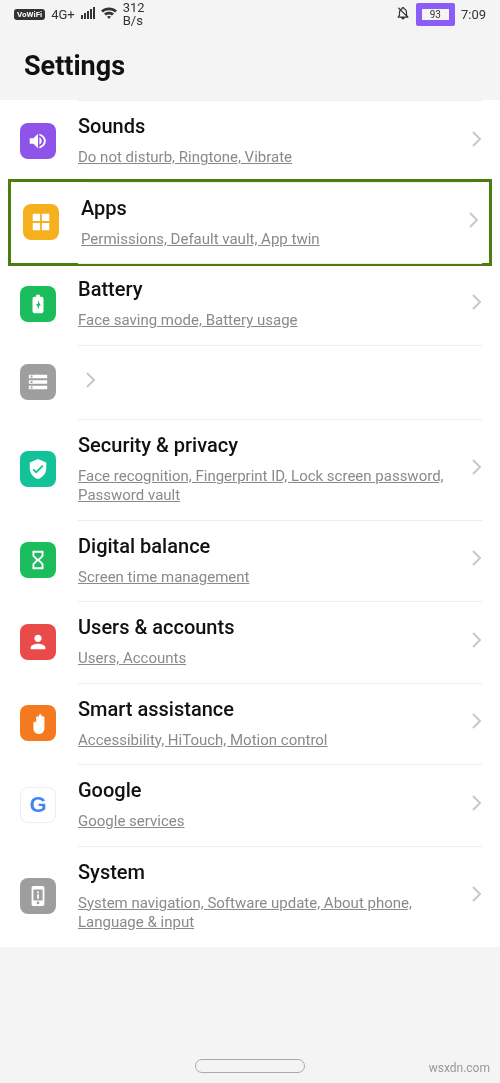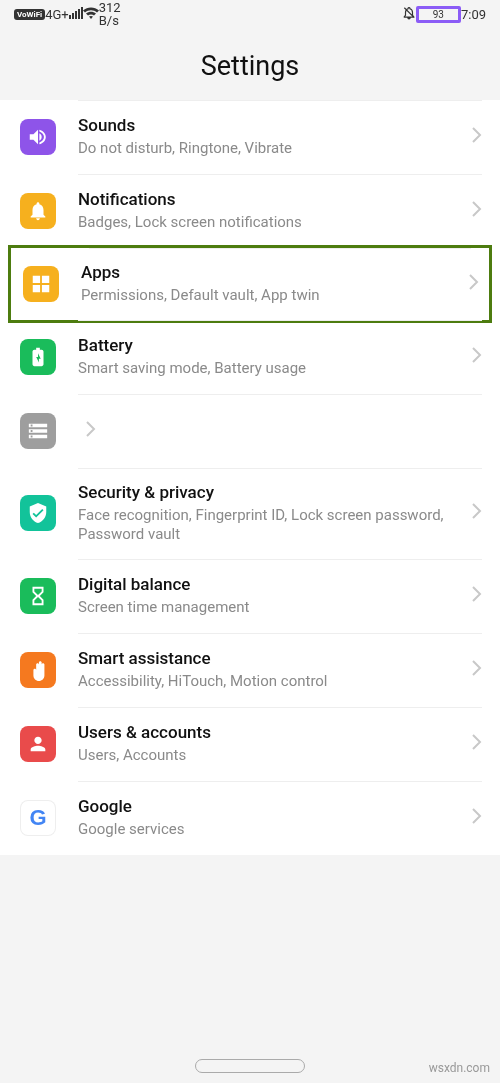--- a/index.html
+++ b/index.html
@@ -13,34 +13,34 @@
     }
     .status-bar {
       height: 28px;
       display: flex;
       justify-content: space-between;
       align-items: center;
       padding: 0 14px;
       font-size: 13px;
       color: #333;
     }
-    .status-left, .status-right { display: flex; align-items: center; }
+    .status-left, .status-right { display: flex; align-items: center; gap: 6px; }
     .status-left .speed { font-size: 13px; line-height: 1; }
     .vowifi {
       background: #333; color: #fff; font-size: 8px; font-weight: bold;
       padding: 1px 3px; border-radius: 3px;
     }
     .battery-box {
-      border: 3px solid #8b5cf6; border-radius: 2px; padding: 0 14px;
+      border: 6px solid #8b5cf6; border-radius: 2px; padding: 0 8px;
       font-size: 10px; position: relative;
     }
     .header {
       padding: 22px 24px 18px 24px;
     }
-    .header h1 { font-size: 27px; font-weight: 400; color: #111; text-align: center; }
+    .header h1 { font-size: 27px; font-weight: 700; color: #111; }
     .list {
       background: #fff;
       margin-left: 0;
     }
     .row {
       display: flex;
       align-items: center;
       padding: 14px 18px 14px 20px;
       position: relative;
       min-height: 74px;
@@ -55,22 +55,22 @@
     }
     .icon {
       width: 36px; height: 36px;
       border-radius: 8px;
       flex-shrink: 0;
       display: flex; align-items: center; justify-content: center;
       margin-right: 22px;
     }
     .icon svg { width: 22px; height: 22px; fill: #fff; }
     .text { flex: 1; }
-    .title { font-size: 17px; color: #111; font-weight: 500; }
-    .sub { font-size: 15px; color: #8a8a8a; margin-top: 4px; line-height: 1.3; }
+    .title { font-size: 20px; color: #111; font-weight: 500; }
+    .sub { font-size: 15px; color: #8a8a8a; margin-top: 10px; line-height: 1.3; text-decoration: underline; }
     .chevron { color: #c8c8c8; margin-left: 8px; flex-shrink: 0; }
     .highlight {
       border: 3px solid #4d7c0f;
       margin: -3px 8px -3px 8px;
       padding-left: 12px; padding-right: 10px;
     }
     .nav-bar {
       position: absolute; bottom: 10px; left: 0; right: 0;
       display:flex; justify-content:center;
     }
@@ -138,34 +138,20 @@
         </svg>
       </div>
       <div class="text">
         <div class="title">Sounds</div>
         <div class="sub">Do not disturb, Ringtone, Vibrate</div>
       </div>
       <div class="chevron"><svg width="10" height="16" viewBox="0 0 10 16">
           <path d="M1 1l7 7-7 7" fill="none" stroke="#c8c8c8" stroke-width="2"></path>
         </svg></div>
     </div>
-    <div class="row">
-      <div class="icon c-gold">
-        <svg viewBox="0 0 24 24">
-          <path d="M12 22c1.1 0 2-.9 2-2h-4c0 1.1.9 2 2 2zm6-6V11c0-3.1-1.6-5.6-4.5-6.3V4c0-.8-.7-1.5-1.5-1.5S10.5 3.2 10.5 4v.7C7.6 5.4 6 7.9 6 11v5l-2 2v1h16v-1l-2-2z"></path>
-        </svg>
-      </div>
-      <div class="text">
-        <div class="title">Notifications</div>
-        <div class="sub">Badges, Lock screen notifications</div>
-      </div>
-      <div class="chevron"><svg width="10" height="16" viewBox="0 0 10 16">
-          <path d="M1 1l7 7-7 7" fill="none" stroke="#c8c8c8" stroke-width="2"></path>
-        </svg></div>
-    </div>
     <div class="row highlight">
       <div class="icon c-gold">
         <svg viewBox="0 0 24 24">
           <path d="M3 3h8v8H3zM13 3h8v8h-8zM3 13h8v8H3zM13 13h8v8h-8z"></path>
         </svg>
       </div>
       <div class="text">
         <div class="title">Apps</div>
         <div class="sub">Permissions, Default vault, App twin</div>
       </div>
@@ -174,21 +160,21 @@
         </svg></div>
     </div>
     <div class="row">
       <div class="icon c-green">
         <svg viewBox="0 0 24 24">
           <path d="M16 4h-2V2h-4v2H8c-1 0-2 1-2 2v14c0 1 1 2 2 2h8c1 0 2-1 2-2V6c0-1-1-2-2-2zm-3 14l-3-6h2V8l3 6h-2v4z"></path>
         </svg>
       </div>
       <div class="text">
         <div class="title">Battery</div>
-        <div class="sub">Smart saving mode, Battery usage</div>
+        <div class="sub">Face saving mode, Battery usage</div>
       </div>
       <div class="chevron"><svg width="10" height="16" viewBox="0 0 10 16">
           <path d="M1 1l7 7-7 7" fill="none" stroke="#c8c8c8" stroke-width="2"></path>
         </svg></div>
     </div>
     <div class="row">
       <div class="icon c-grey">
         <svg viewBox="0 0 24 24">
           <path d="M2 20h20v-4H2v4zm2-3h2v2H4v-2zM2 4v4h20V4H2zm4 3H4V5h2v2zm-4 7h20v-4H2v4zm2-3h2v2H4v-2z"></path>
         </svg>
@@ -219,54 +205,68 @@
       </div>
       <div class="text">
         <div class="title">Digital balance</div>
         <div class="sub">Screen time management</div>
       </div>
       <div class="chevron"><svg width="10" height="16" viewBox="0 0 10 16">
           <path d="M1 1l7 7-7 7" fill="none" stroke="#c8c8c8" stroke-width="2"></path>
         </svg></div>
     </div>
     <div class="row">
+      <div class="icon c-red">
+        <svg viewBox="0 0 24 24">
+          <path d="M12 12c2.2 0 4-1.8 4-4s-1.8-4-4-4-4 1.8-4 4 1.8 4 4 4zm0 2c-2.7 0-8 1.3-8 4v2h16v-2c0-2.7-5.3-4-8-4z"></path>
+        </svg>
+      </div>
+      <div class="text">
+        <div class="title">Users &amp; accounts</div>
+        <div class="sub">Users, Accounts</div>
+      </div>
+      <div class="chevron"><svg width="10" height="16" viewBox="0 0 10 16">
+          <path d="M1 1l7 7-7 7" fill="none" stroke="#c8c8c8" stroke-width="2"></path>
+        </svg></div>
+    </div>
+    <div class="row">
       <div class="icon c-orange">
         <svg viewBox="0 0 24 24">
           <path d="M13 24c-3.3 0-6-2.7-6-6v-6c0-.8.7-1.5 1.5-1.5S10 11.2 10 12V6c0-.8.7-1.5 1.5-1.5S13 5.2 13 6V4c0-.8.7-1.5 1.5-1.5S16 3.2 16 4v2c0-.8.7-1.5 1.5-1.5S19 5.2 19 6v12c0 3.3-2.7 6-6 6z"></path>
         </svg>
       </div>
       <div class="text">
         <div class="title">Smart assistance</div>
         <div class="sub">Accessibility, HiTouch, Motion control</div>
       </div>
       <div class="chevron"><svg width="10" height="16" viewBox="0 0 10 16">
           <path d="M1 1l7 7-7 7" fill="none" stroke="#c8c8c8" stroke-width="2"></path>
         </svg></div>
     </div>
     <div class="row">
-      <div class="icon c-red">
-        <svg viewBox="0 0 24 24">
-          <path d="M12 12c2.2 0 4-1.8 4-4s-1.8-4-4-4-4 1.8-4 4 1.8 4 4 4zm0 2c-2.7 0-8 1.3-8 4v2h16v-2c0-2.7-5.3-4-8-4z"></path>
-        </svg>
-      </div>
-      <div class="text">
-        <div class="title">Users &amp; accounts</div>
-        <div class="sub">Users, Accounts</div>
-      </div>
-      <div class="chevron"><svg width="10" height="16" viewBox="0 0 10 16">
-          <path d="M1 1l7 7-7 7" fill="none" stroke="#c8c8c8" stroke-width="2"></path>
-        </svg></div>
-    </div>
-    <div class="row">
       <div class="icon c-white">
         <span class="g-glyph"><span class="g-blue">G</span></span>
       </div>
       <div class="text">
         <div class="title">Google</div>
         <div class="sub">Google services</div>
+      </div>
+      <div class="chevron"><svg width="10" height="16" viewBox="0 0 10 16">
+          <path d="M1 1l7 7-7 7" fill="none" stroke="#c8c8c8" stroke-width="2"></path>
+        </svg></div>
+    </div>
+    <div class="row">
+      <div class="icon c-grey">
+        <svg viewBox="0 0 24 24">
+          <path d="M17 1H7c-1.1 0-2 .9-2 2v18c0 1.1.9 2 2 2h10c1.1 0 2-.9 2-2V3c0-1.1-.9-2-2-2zm-5 20c-.8 0-1.5-.7-1.5-1.5S11.2 18 12 18s1.5.7 1.5 1.5S12.8 21 12 21zm5-4H7V5h10v12zM11 10h2v5h-2zm0-3h2v2h-2z"></path>
+        </svg>
+      </div>
+      <div class="text">
+        <div class="title">System</div>
+        <div class="sub">System navigation, Software update, About phone, Language &amp; input</div>
       </div>
       <div class="chevron"><svg width="10" height="16" viewBox="0 0 10 16">
           <path d="M1 1l7 7-7 7" fill="none" stroke="#c8c8c8" stroke-width="2"></path>
         </svg></div>
     </div>
   </div>
 
 <div class="nav-bar">
   <div class="nav-pill"></div>
 </div>

